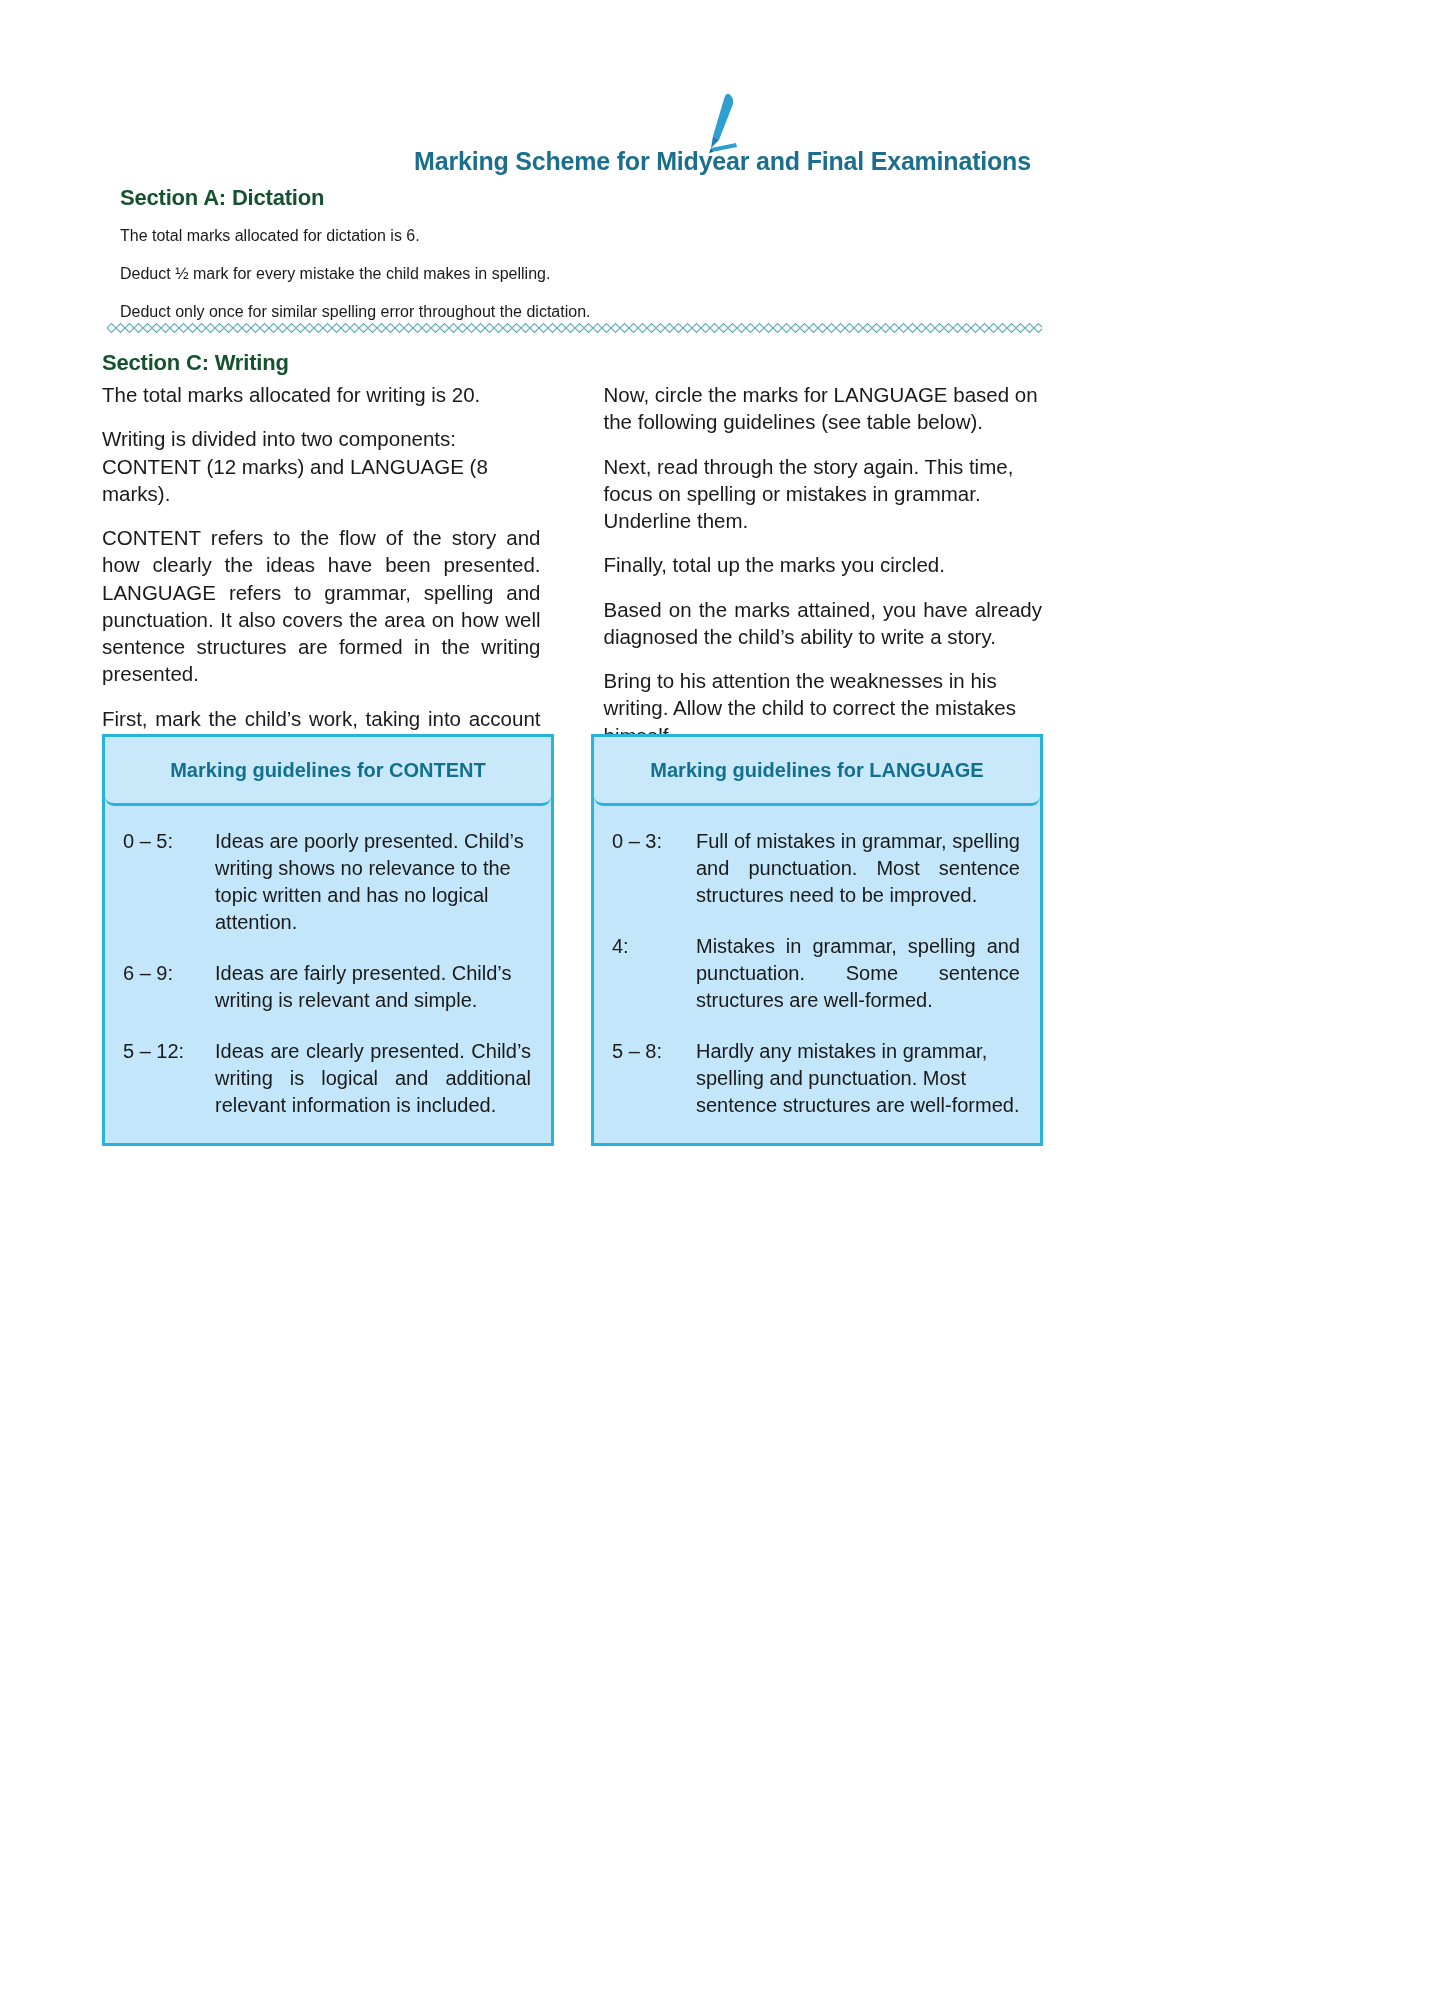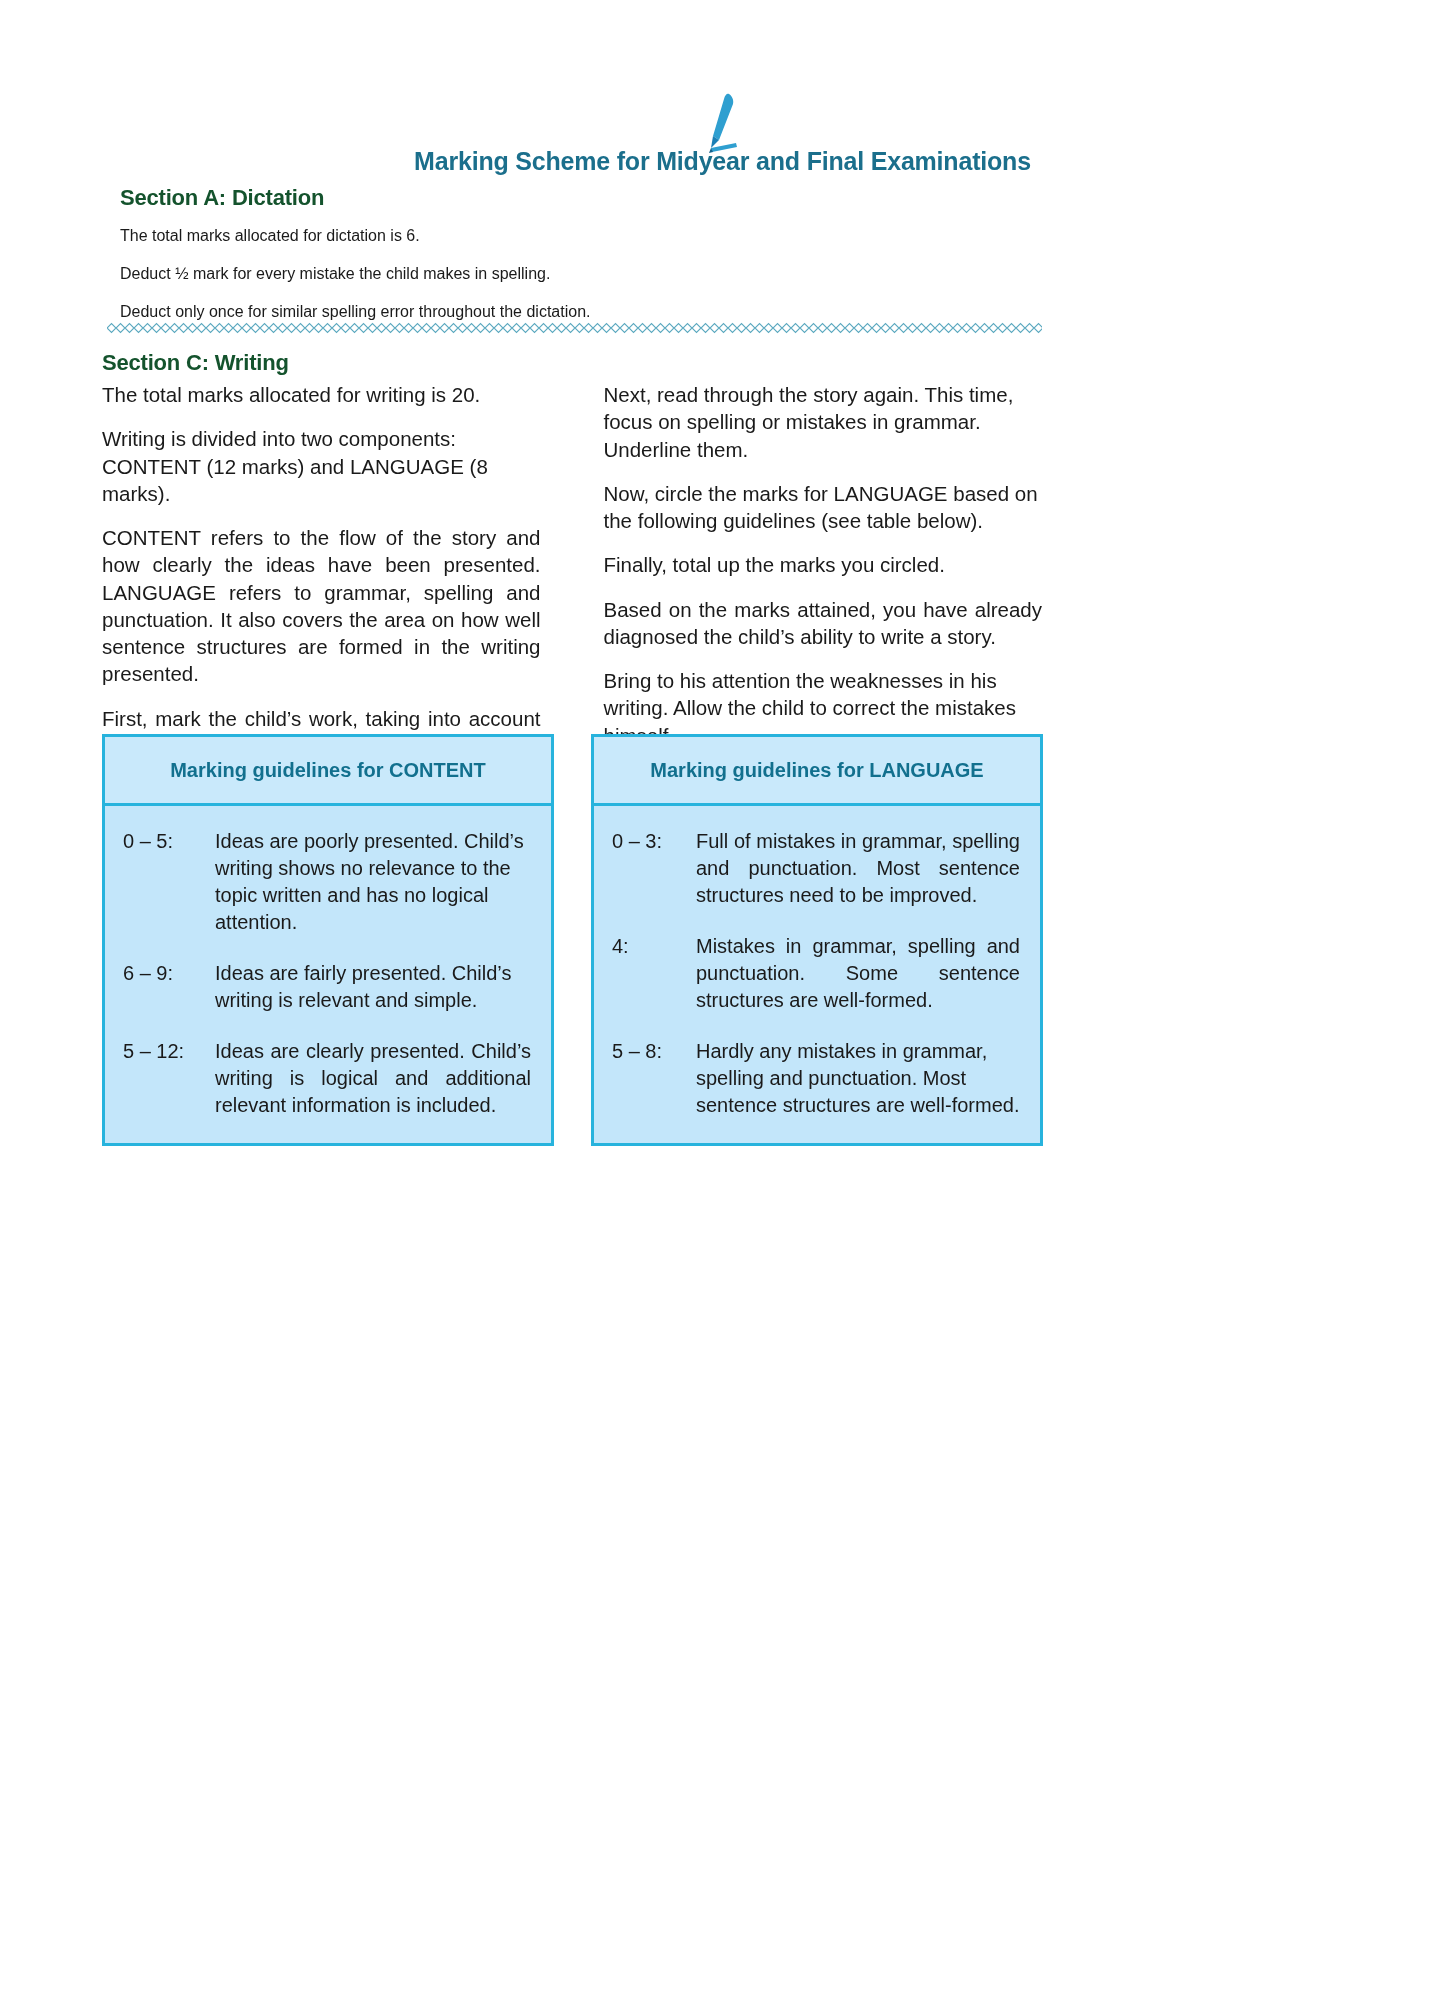--- a/index.html
+++ b/index.html
@@ -114,20 +114,21 @@
     box-sizing: border-box;
   }
   .gbox-header {
     text-align: center;
     font-size: 20px;
     font-weight: bold;
     color: #12708e;
     padding: 22px 10px 21px 10px;
     border-bottom: 3px solid #27b3dd;
     background: #c9e9fb;
+    border-radius: 9px;
   }
   .gbox-body {
     padding: 22px 20px 24px 14px;
   }
   .grow {
     display: flex;
     margin-bottom: 24px;
     gap: 16px;
   }
   .grow:last-child { margin-bottom: 0; }
@@ -191,22 +192,22 @@
   </div>
 
   <div class="columns">
     <div class="col">
       <p class="nojust">The total marks allocated for writing is 20.</p>
       <p class="nojust">Writing is divided into two components: CONTENT (12 marks) and LANGUAGE (8 marks).</p>
       <p>CONTENT refers to the flow of the story and how clearly the ideas have been presented. LANGUAGE refers to grammar, spelling and punctuation. It also covers the area on how well sentence structures are formed in the writing presented.</p>
       <p>First, mark the child’s work, taking into account the content of the writing. Then, circle the marks for CONTENT based on the given guidelines (see table below).</p>
     </div>
     <div class="col">
+      <p class="nojust">Now, circle the marks for LANGUAGE based on the following guidelines (see table below).</p>
       <p class="nojust">Next, read through the story again. This time, focus on spelling or mistakes in grammar. Underline them.</p>
-      <p class="nojust">Now, circle the marks for LANGUAGE based on the following guidelines (see table below).</p>
       <p class="nojust">Finally, total up the marks you circled.</p>
       <p>Based on the marks attained, you have already diagnosed the child’s ability to write a story.</p>
       <p class="nojust">Bring to his attention the weaknesses in his writing. Allow the child to correct the mistakes himself.</p>
     </div>
   </div>
 
   <div class="boxes">
 
     <div class="gbox gbox-left">
       <div class="gbox-header">Marking guidelines for CONTENT</div>

